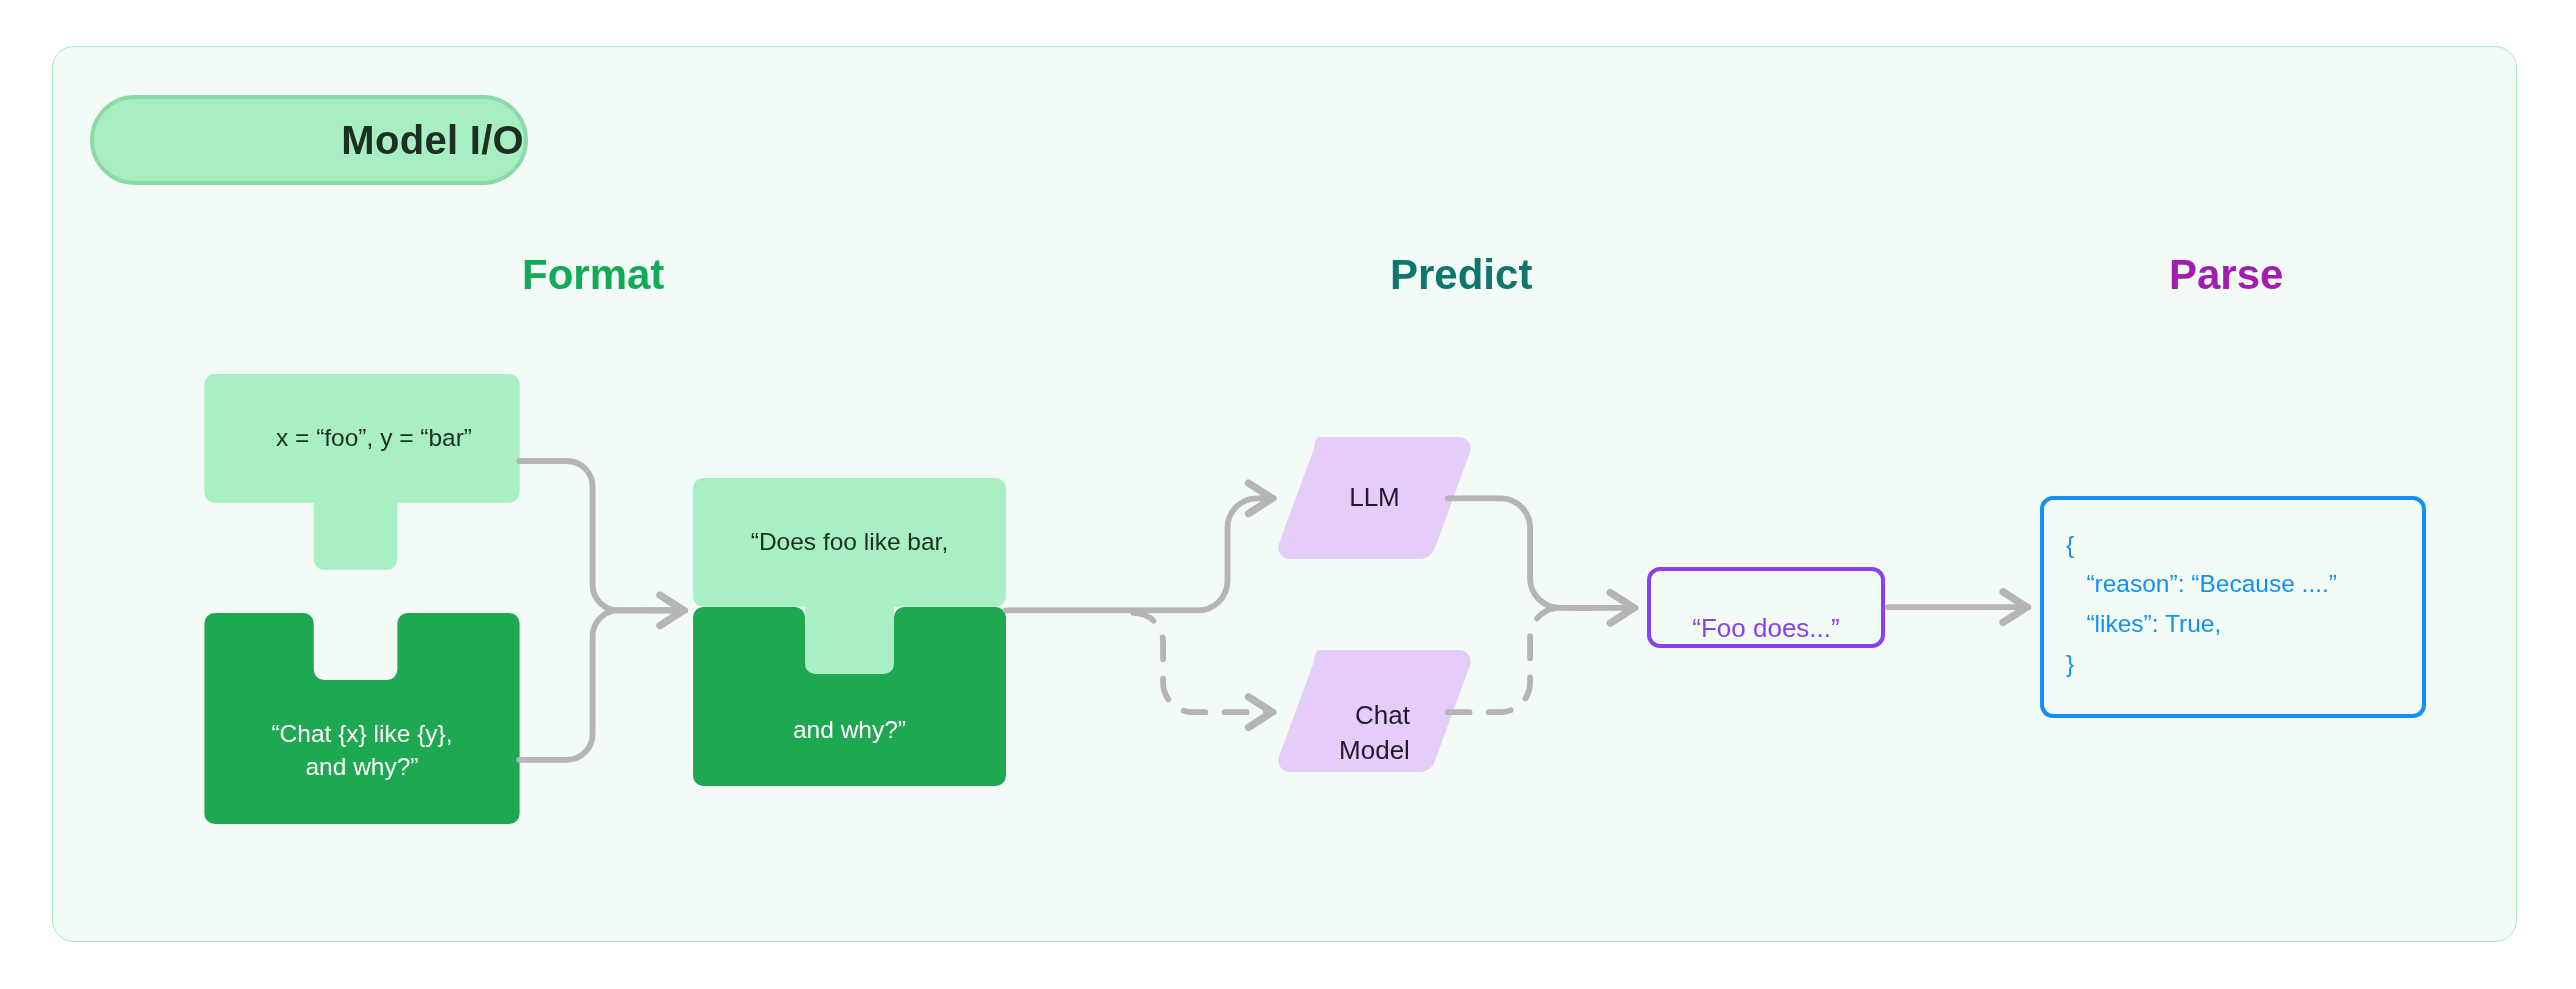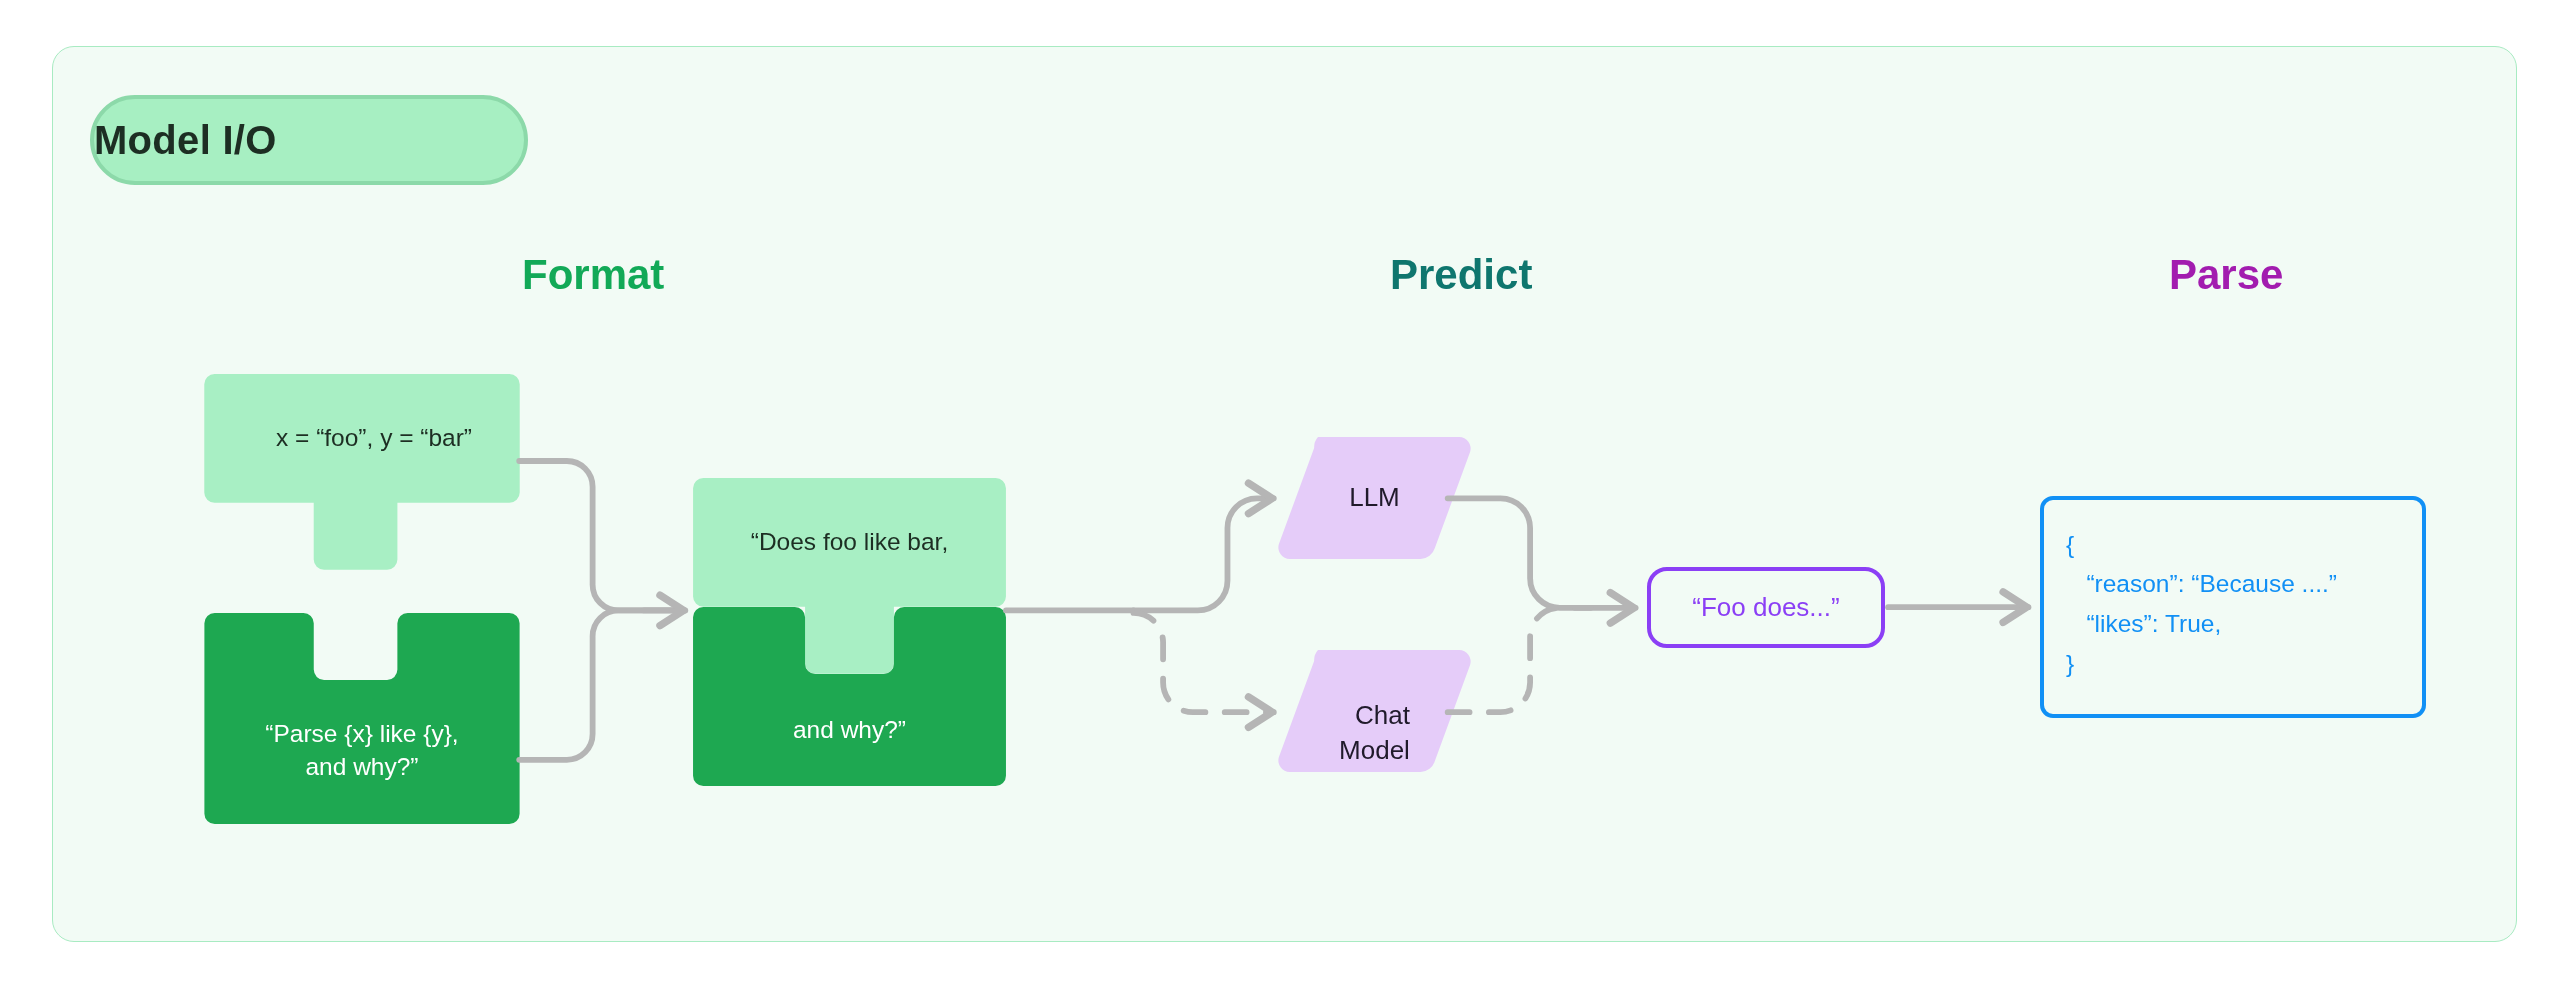--- a/index.html
+++ b/index.html
@@ -35,21 +35,21 @@
     left: 90px;
     top: 95px;
     width: 438px;
     height: 90px;
     box-sizing: border-box;
     background: #A7EFC2;
     border: 4.5px solid #8CD9A9;
     border-radius: 45px;
     display: flex;
     align-items: center;
-    justify-content: flex-start;
+    justify-content: flex-end;
   }
   #modelio-badge .badge-text {
     font-size: 40px;
     font-weight: bold;
     color: #1D2E23;
     letter-spacing: 0.3px;
   }
 
   
   .col-header {
@@ -103,23 +103,23 @@
   
   #foo-does-box {
     position: absolute;
     left: 1647px;
     top: 567px;
     width: 238px;
     height: 81px;
     box-sizing: border-box;
     background: #F2FBF5;
     border: 4.5px solid #8B3FF5;
-    border-radius: 20px;
-    display: flex;
-    align-items: center;
+    border-radius: 13px;
+    display: flex;
+    align-items: flex-end;
     justify-content: center;
   }
   #foo-does-box .out-text {
     font-size: 26px;
     color: #8B3FF5;
   }
 
   #json-box {
     position: absolute;
     left: 2040px;
@@ -160,21 +160,21 @@
              V 200 H 16 A 16,16 0 0 1 0,184 V 16 A 16,16 0 0 1 16,0 Z" fill="#A8EFC4"></path>
   </svg>
   <div class="block-text text-dark" style="left:204px; top:374px; width:340px; height:129px;">x = “foo”, y = “bar”</div>
 
   <svg class="puzzle-svg" style="left:204px; top:613px;" width="316" height="211" viewBox="0 0 490 328">
     <path d="M 16,0 H 154 A 16,16 0 0 1 170,16 V 88 A 16,16 0 0 0 186,104
              H 284 A 16,16 0 0 0 300,88 V 16 A 16,16 0 0 1 316,0
              H 474 A 16,16 0 0 1 490,16 V 312 A 16,16 0 0 1 474,328
              H 16 A 16,16 0 0 1 0,312 V 16 A 16,16 0 0 1 16,0 Z" fill="#1EA851"></path>
   </svg>
-  <div class="block-text text-light" style="left:204px; top:677px; width:316px; height:147px;">“Parse {x} like {y},
+  <div class="block-text text-light" style="left:204px; top:677px; width:316px; height:147px;">“Chat {x} like {y},
 and why?”</div>
 
   <svg class="puzzle-svg" style="left:693px; top:478px;" width="313" height="206" viewBox="0 0 486 320">
     <path d="M 16,0 H 470 A 16,16 0 0 1 486,16 V 184 A 16,16 0 0 1 470,200
              H 312 V 288 A 16,16 0 0 1 296,304 H 190 A 16,16 0 0 1 174,288
              V 200 H 16 A 16,16 0 0 1 0,184 V 16 A 16,16 0 0 1 16,0 Z" fill="#A8EFC4"></path>
   </svg>
   <div class="block-text text-dark" style="left:693px; top:478px; width:313px; height:129px;">“Does foo like bar,</div>
 
   <svg class="puzzle-svg" style="left:693px; top:607px;" width="313" height="179" viewBox="0 0 486 278">

